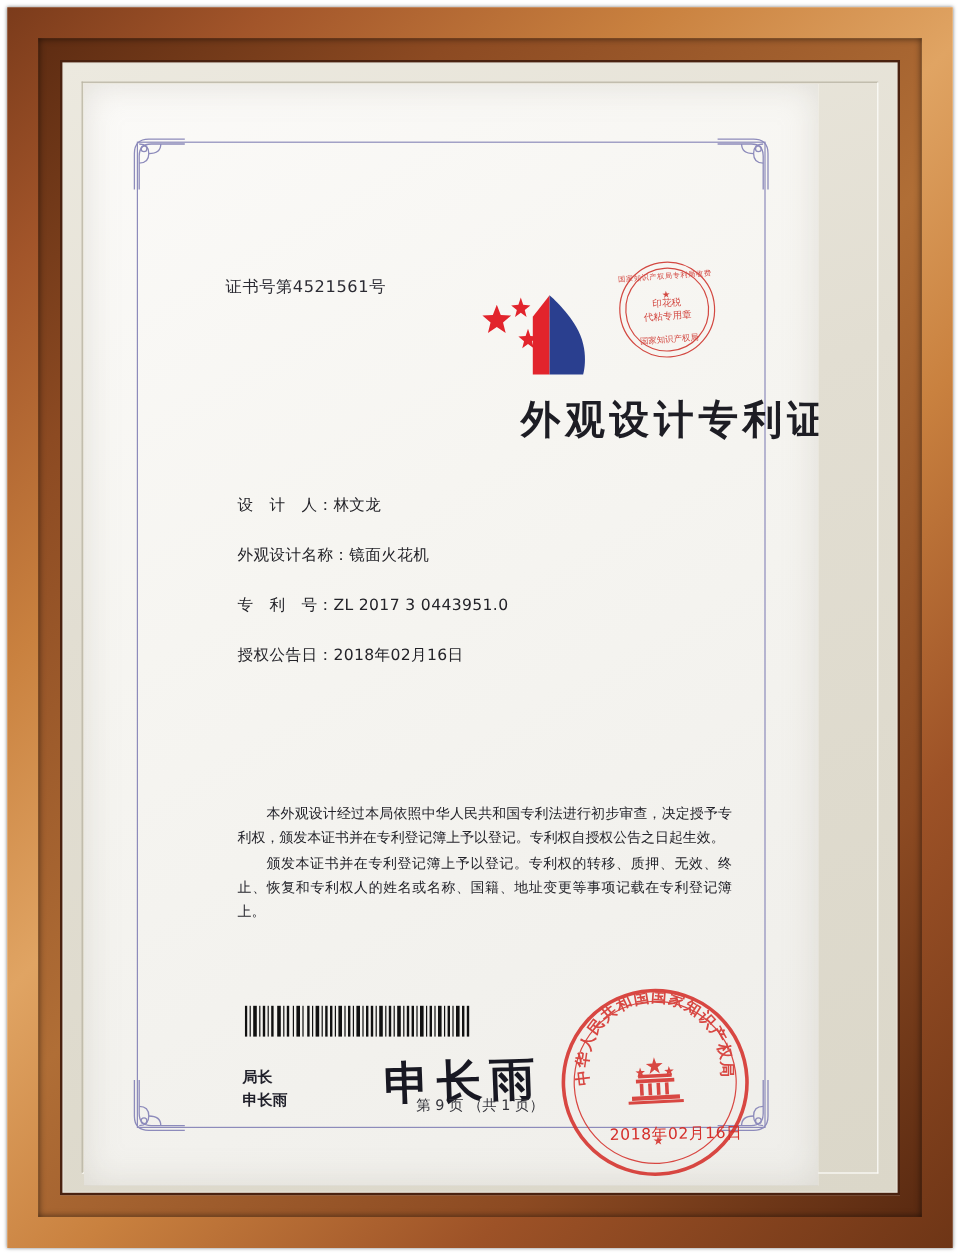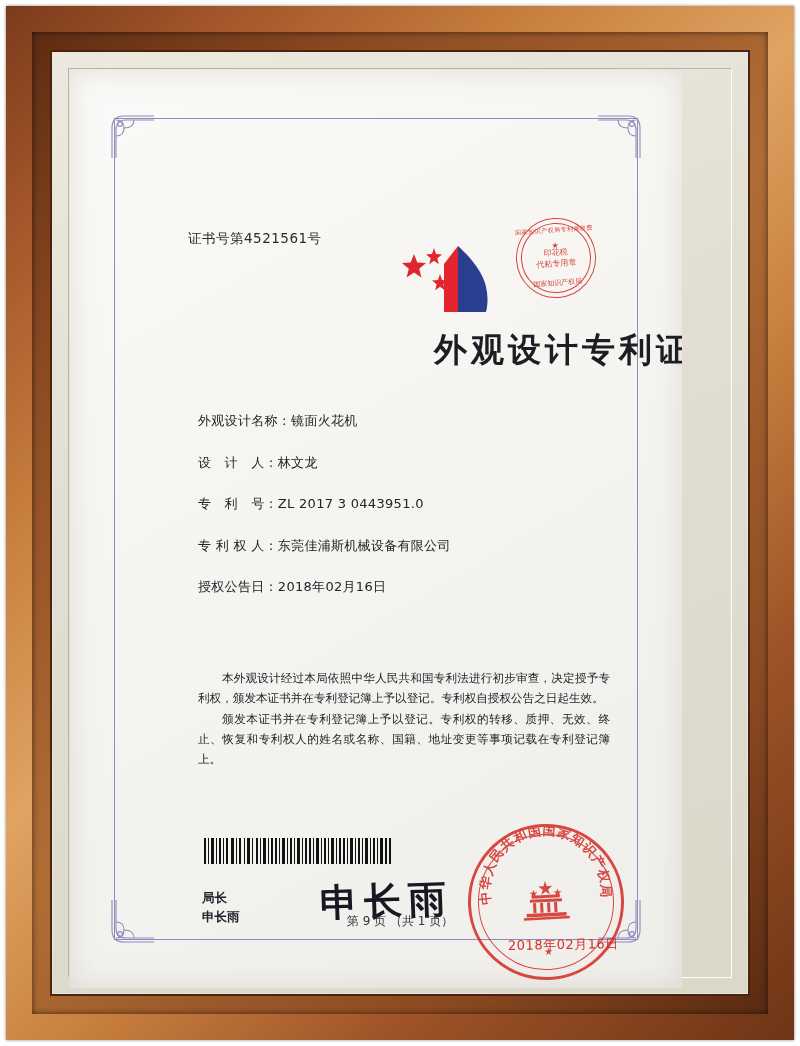--- a/index.html
+++ b/index.html
@@ -395,34 +395,30 @@
         <span>印花税</span><br>
         <span>代粘专用章</span>
       </div>
       <div class="bot-text">国家知识产权局</div>
     </div>
 
     <div class="main-title">外观设计专利证书</div>
 
     <div class="fields">
       <div class="field-row">
+        <span class="field-label">设　计　人：</span>
+        <span class="field-value">林文龙</span>
+      </div>
+      <div class="field-row">
         <span class="field-label">外观设计名称：</span>
         <span class="field-value">镜面火花机</span>
       </div>
       <div class="field-row">
-        <span class="field-label">设　计　人：</span>
-        <span class="field-value">林文龙</span>
-      </div>
-      <div class="field-row">
         <span class="field-label">专　利　号：</span>
         <span class="field-value">ZL 2017 3 0443951.0</span>
-      </div>
-      <div class="field-row">
-        <span class="field-label">专 利 权 人：</span>
-        <span class="field-value">东莞佳浦斯机械设备有限公司</span>
       </div>
       <div class="field-row">
         <span class="field-label">授权公告日：</span>
         <span class="field-value">2018年02月16日</span>
       </div>
     </div>
 
     <div class="body-text">
       <p>本外观设计经过本局依照中华人民共和国专利法进行初步审查，决定授予专利权，颁发本证书并在专利登记簿上予以登记。专利权自授权公告之日起生效。</p>
       <p>颁发本证书并在专利登记簿上予以登记。专利权的转移、质押、无效、终止、恢复和专利权人的姓名或名称、国籍、地址变更等事项记载在专利登记簿上。</p>

